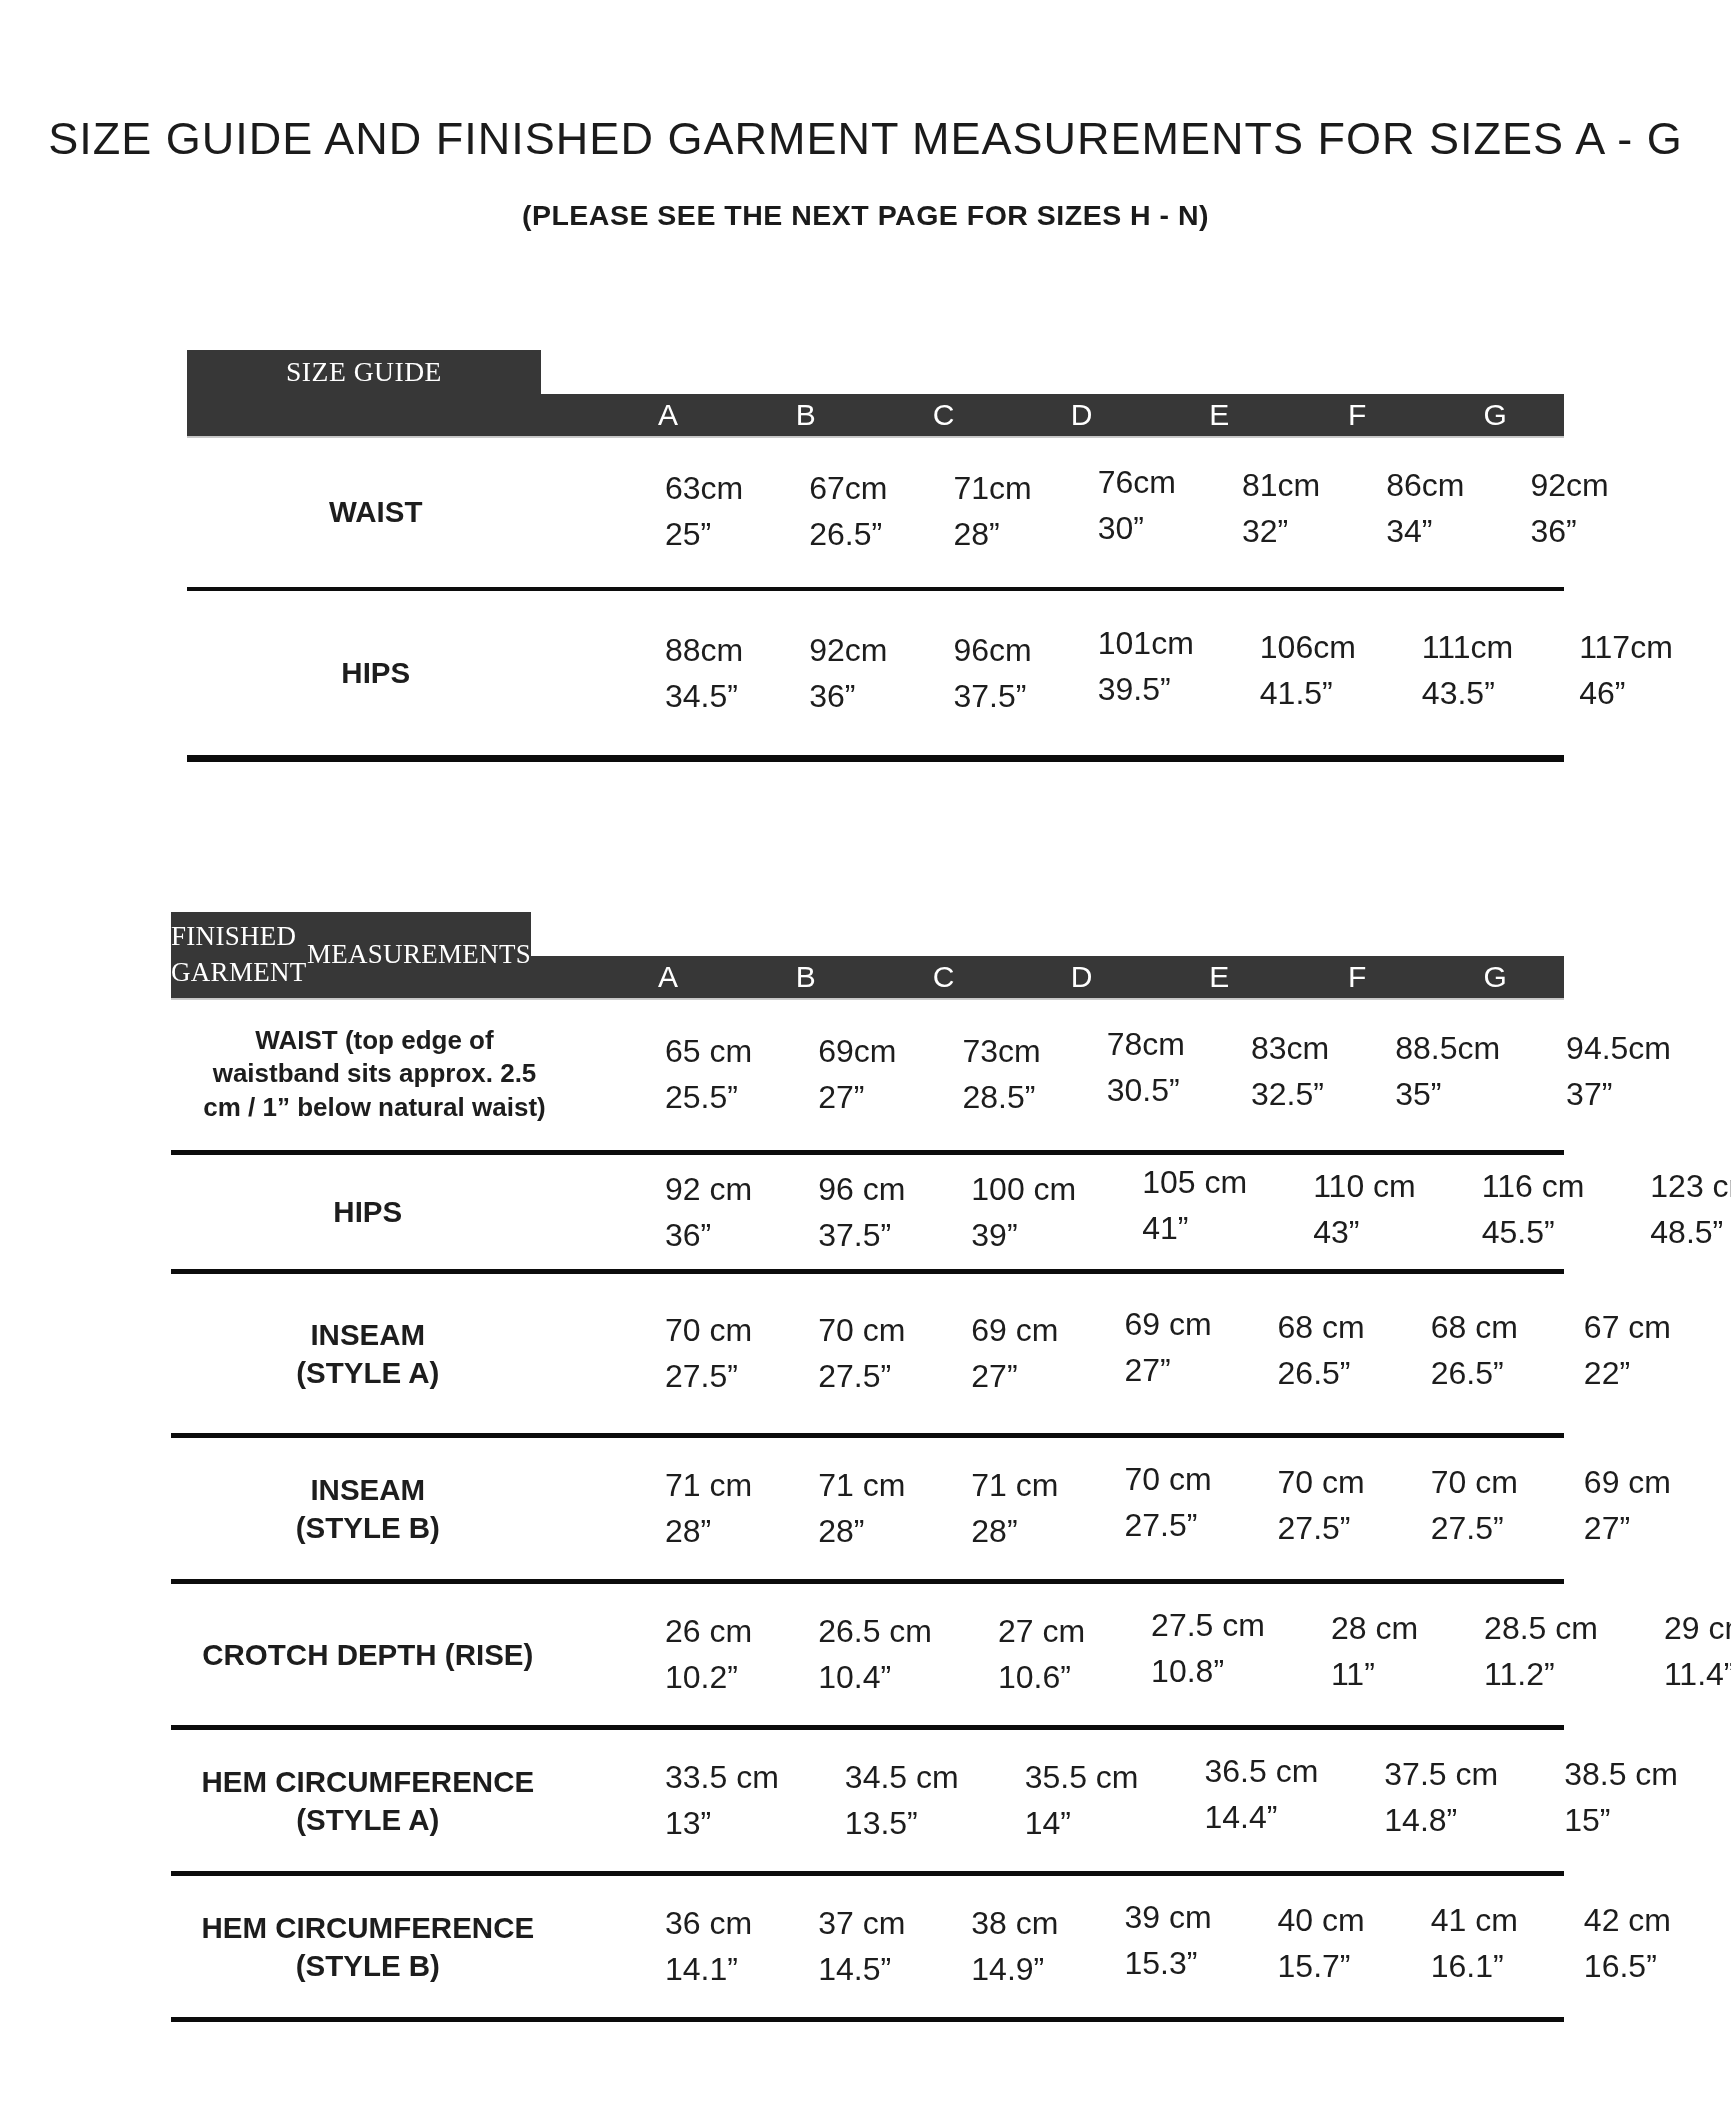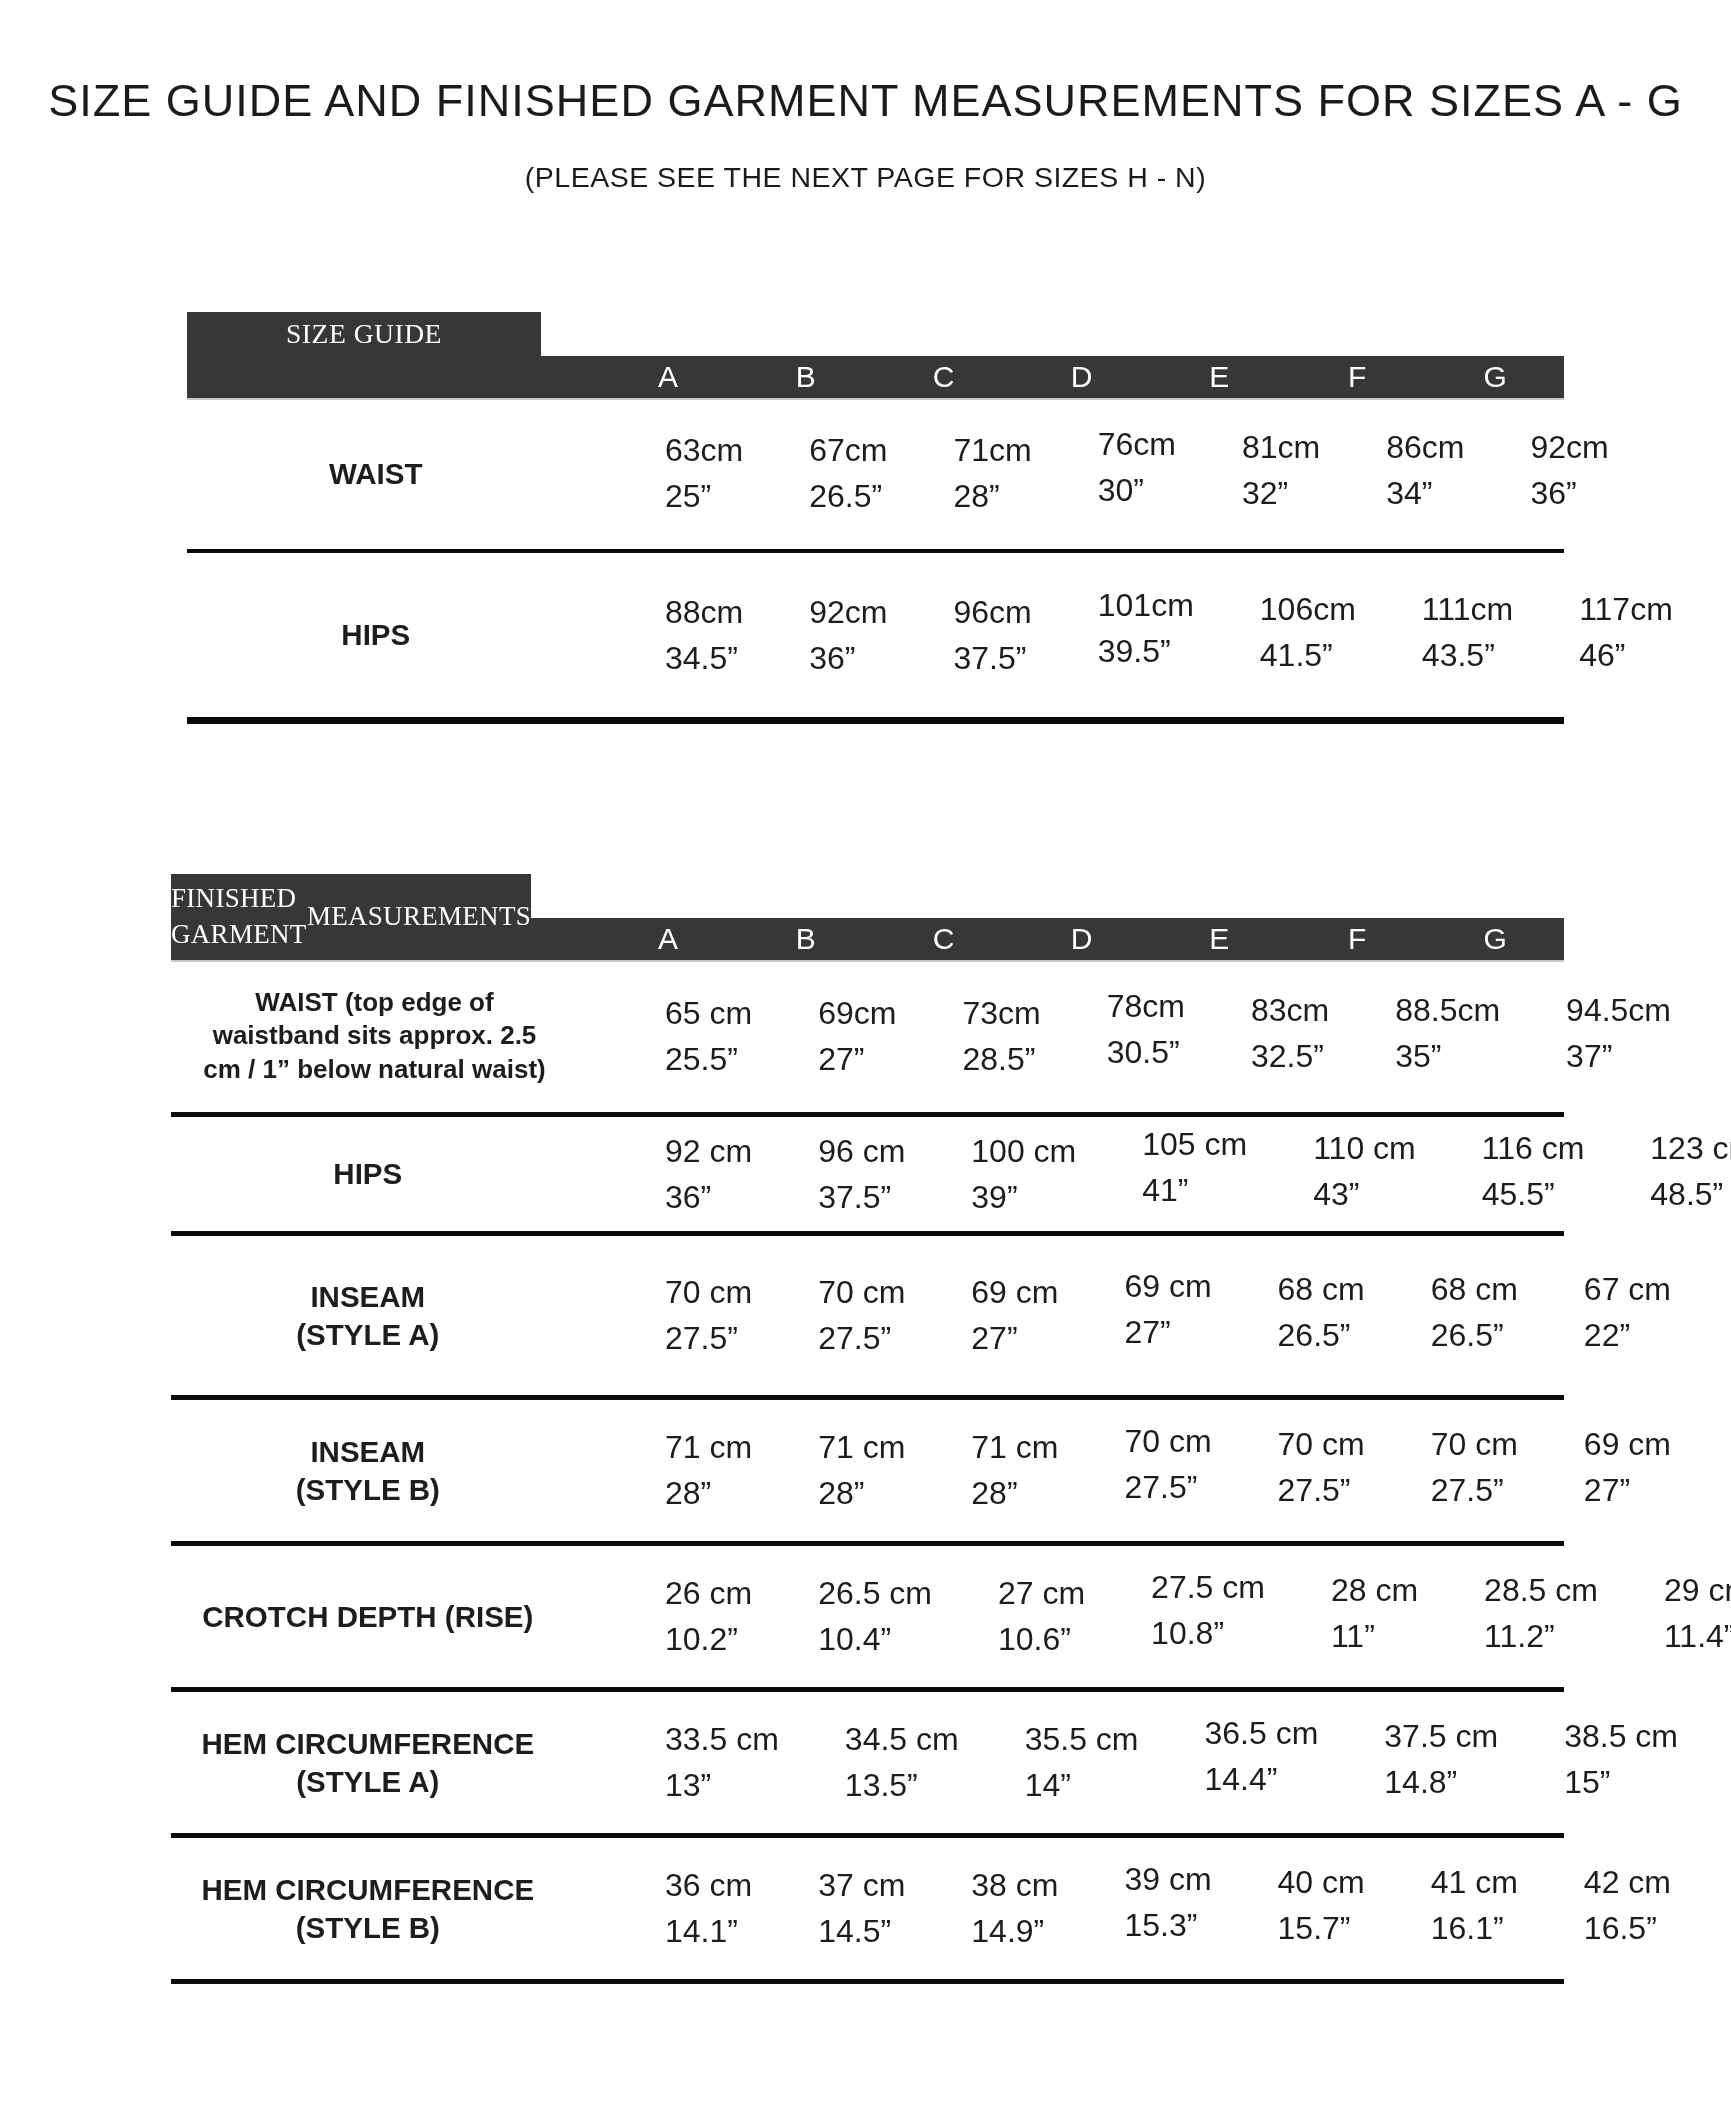--- a/index.html
+++ b/index.html
@@ -7,31 +7,31 @@
     position:relative;
     width:1731px;
     height:2119px;
     background:#ffffff;
     overflow:hidden;
     font-family:"Liberation Sans", sans-serif;
     color:#1d1d1d;
   }
   .page-title{
     margin:0;
-    padding-top:75px;
+    padding-top:113px;
     text-align:center;
     font-weight:400;
     font-size:45px;
     letter-spacing:1px;
     color:#1b1b1b;
   }
   .page-subtitle{
     margin:34px 0 18px;
     text-align:center;
-    font-weight:400;
+    font-weight:700;
     font-size:28.5px;
     letter-spacing:0.5px;
     color:#1b1b1b;
   }
   
   .tbl{box-sizing:border-box;}
   .t1{margin:118px 0 0 187px;width:1377px;}
   .t2{margin:150px 0 0 171px;width:1393px;}
 
   .tab{

